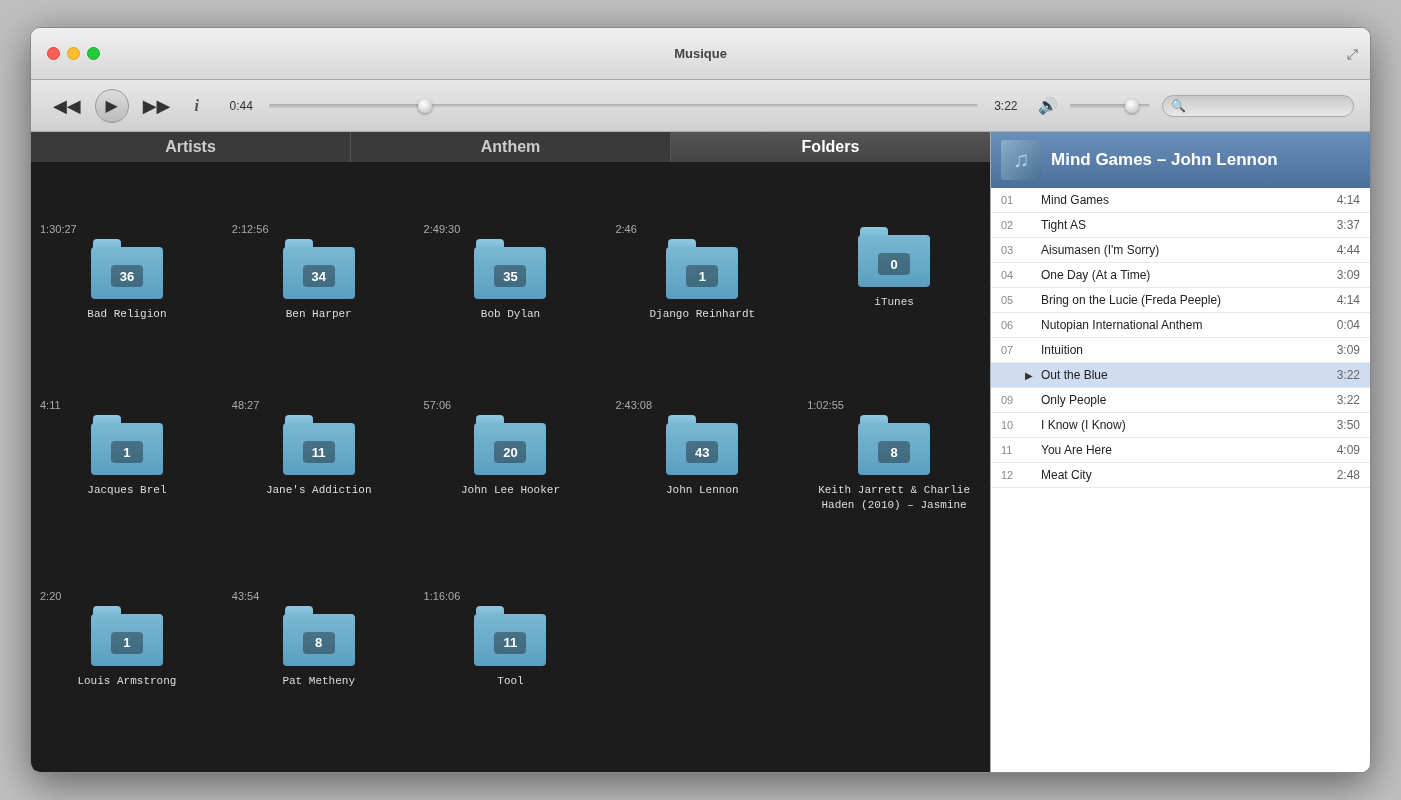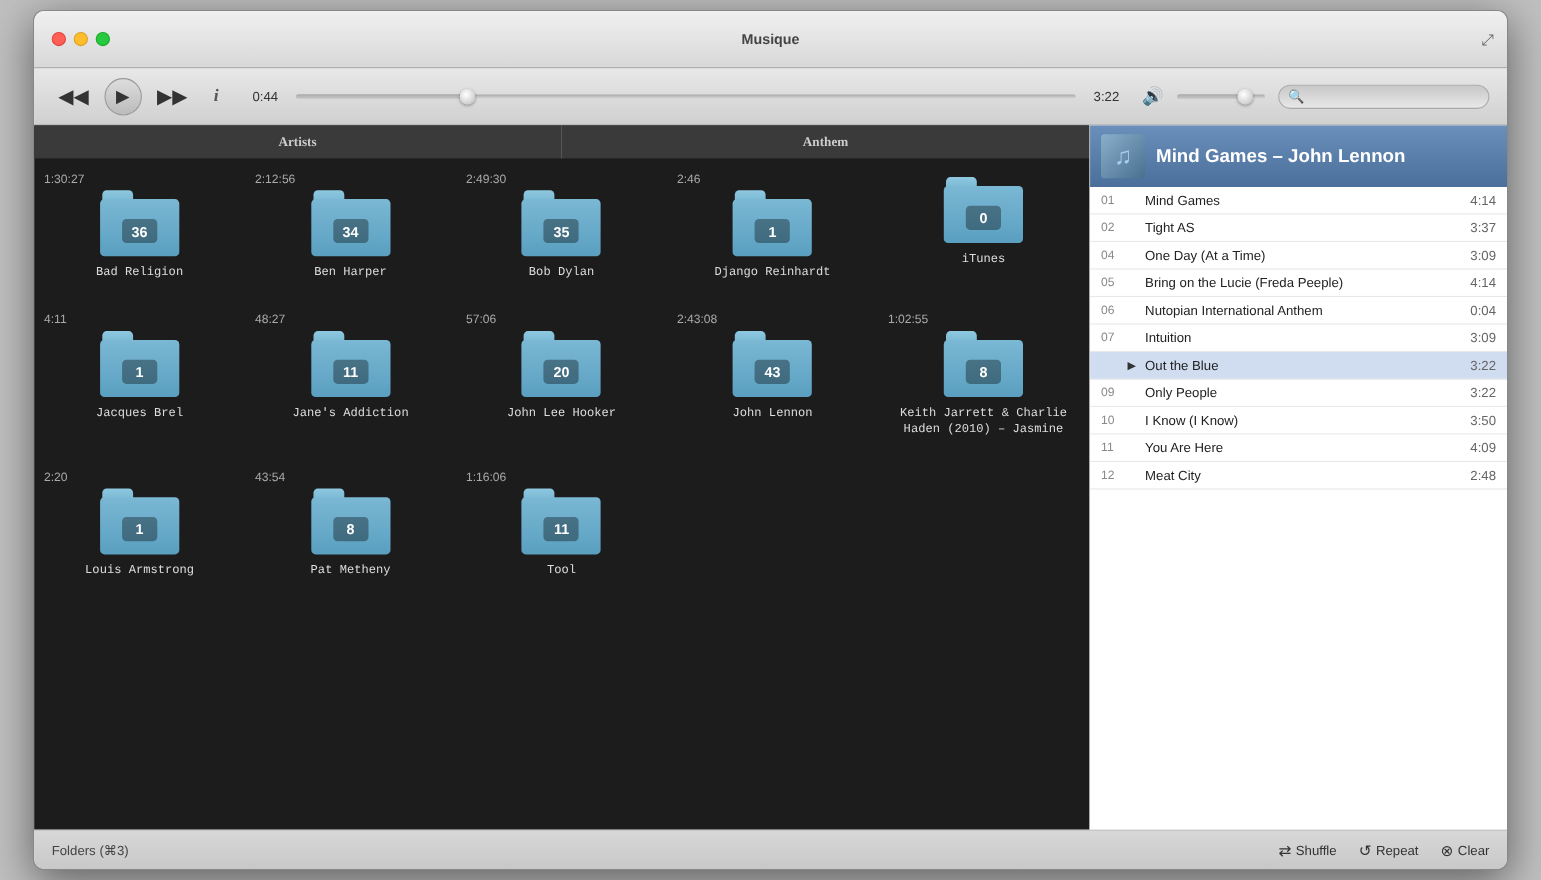--- a/index.html
+++ b/index.html
@@ -199,26 +199,25 @@
     .browser-tabs {
       display: flex;
       background: #3a3a3a;
       height: 30px;
     }
     .browser-tab {
       flex: 1;
       display: flex;
       align-items: center;
       justify-content: center;
-      font-size: 12px;
+      font-size: 16px;
       font-weight: bold;
       color: #ccc;
       cursor: pointer;
       border-right: 1px solid #555;
-      font-family: Liberation Serif, serif;
     }
     .browser-tab.active {
       background: linear-gradient(to bottom, #555, #444);
       color: #fff;
     }
     .browser-tab:last-child { border-right: none; }
 
     .browser-grid {
       flex: 1;
       overflow-y: auto;
@@ -231,20 +230,21 @@
     }
 
     .folder-item {
       display: flex;
       flex-direction: column;
       align-items: center;
       padding: 12px 8px 16px;
       cursor: pointer;
       border: 1px solid transparent;
       position: relative;
+      margin-top: 48px;
     }
 
     .folder-time {
       font-size: 11px;
       color: #aaa;
       align-self: flex-start;
       margin-bottom: 4px;
     }
 
     .folder-icon {
@@ -449,20 +449,21 @@
     </div>
   </div>
 
   <div class="main-content">
 
     <div class="browser-panel">
 
       <div class="browser-tabs">
         <div class="browser-tab">Artists</div>
         <div class="browser-tab">Anthem</div>
+        <div class="browser-tab active">Folders</div>
       </div>
 
       <div class="browser-grid">
 
         <div class="grid-row">
           <div class="folder-item">
             <span class="folder-time">1:30:27</span>
             <div class="folder-icon">
               <div class="folder-tab"></div>
               <div class="folder-body">
@@ -615,20 +616,26 @@
           <span class="track-num">01</span>
           <span class="track-play-icon"></span>
           <span class="track-name">Mind Games</span>
           <span class="track-duration">4:14</span>
         </div>
         <div class="track-item">
           <span class="track-num">02</span>
           <span class="track-play-icon"></span>
           <span class="track-name">Tight AS</span>
           <span class="track-duration">3:37</span>
+        </div>
+        <div class="track-item">
+          <span class="track-num">03</span>
+          <span class="track-play-icon"></span>
+          <span class="track-name">Aisumasen (I'm Sorry)</span>
+          <span class="track-duration">4:44</span>
         </div>
         <div class="track-item">
           <span class="track-num">04</span>
           <span class="track-play-icon"></span>
           <span class="track-name">One Day (At a Time)</span>
           <span class="track-duration">3:09</span>
         </div>
         <div class="track-item">
           <span class="track-num">05</span>
           <span class="track-play-icon"></span>
@@ -675,31 +682,14 @@
           <span class="track-num">12</span>
           <span class="track-play-icon"></span>
           <span class="track-name">Meat City</span>
           <span class="track-duration">2:48</span>
         </div>
 
       </div>
     </div>
   </div>
 
-  <div class="statusbar">
-    <span class="statusbar-left">Folders (⌘3)</span>
-    <div class="statusbar-right">
-      <button class="status-action-btn">
-        <span class="status-icon">⇄</span>
-        <span>Shuffle</span>
-      </button>
-      <button class="status-action-btn">
-        <span class="status-icon">↺</span>
-        <span>Repeat</span>
-      </button>
-      <button class="status-action-btn">
-        <span class="status-icon">⊗</span>
-        <span>Clear</span>
-      </button>
-    </div>
-  </div>
 
 </div>
 
 </body></html>

